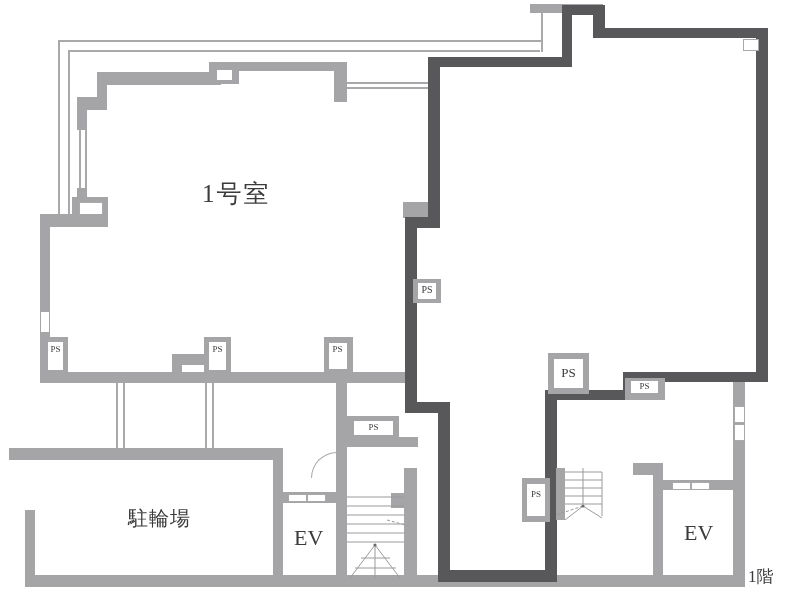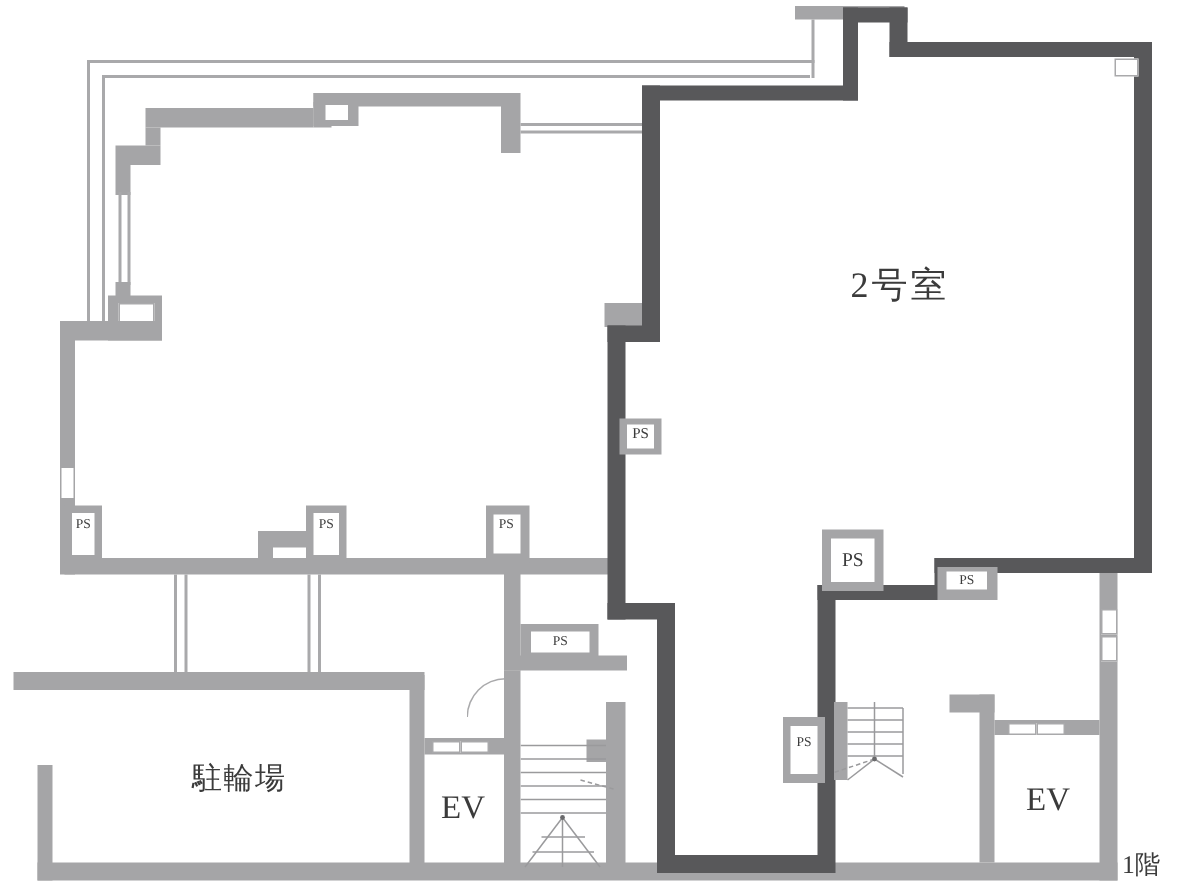--- a/index.html
+++ b/index.html
@@ -150,21 +150,21 @@
 
   <div class="w" style="left:733px;top:382px;width:12px;height:205px"></div>
   <div class="hole b" style="left:734px;top:406px;width:9px;height:15px"></div>
   <div class="hole b" style="left:734px;top:424px;width:9px;height:15px"></div>
   <div class="w" style="left:633px;top:463px;width:30px;height:12px"></div>
   <div class="w" style="left:653px;top:463px;width:10px;height:112px"></div>
   <div class="w" style="left:663px;top:480px;width:70px;height:10px"></div>
   <div class="hole b" style="left:672px;top:482px;width:17px;height:6px"></div>
   <div class="hole b" style="left:691px;top:482px;width:17px;height:6px"></div>
 
-  <div class="lbl" style="left:567px;top:174px;font-size:24px;letter-spacing:2px">2号室</div>
+  <div class="lbl" style="left:202px;top:177px;font-size:25px;letter-spacing:2px">1号室</div>
   <div class="lbl" style="left:128px;top:505px;font-size:20px;letter-spacing:1px">駐輪場</div>
   <div class="lbl" style="left:294px;top:525px;font-size:22px">EV</div>
   <div class="lbl" style="left:684px;top:520px;font-size:22px">EV</div>
   <div class="lbl" style="left:748px;top:565px;font-size:17px">1階</div>
 
   <div class="lbl ps-v" style="left:50px;top:344px;width:11px;font-size:9px">PS</div>
   <div class="lbl ps-v" style="left:212px;top:344px;width:11px;font-size:9px">PS</div>
   <div class="lbl ps-v" style="left:332px;top:344px;width:11px;font-size:9px">PS</div>
   <div class="lbl" style="left:354px;top:422px;width:39px;font-size:9px;text-align:center">PS</div>
   <div class="lbl" style="left:418px;top:284px;width:18px;font-size:10px;text-align:center">PS</div>

